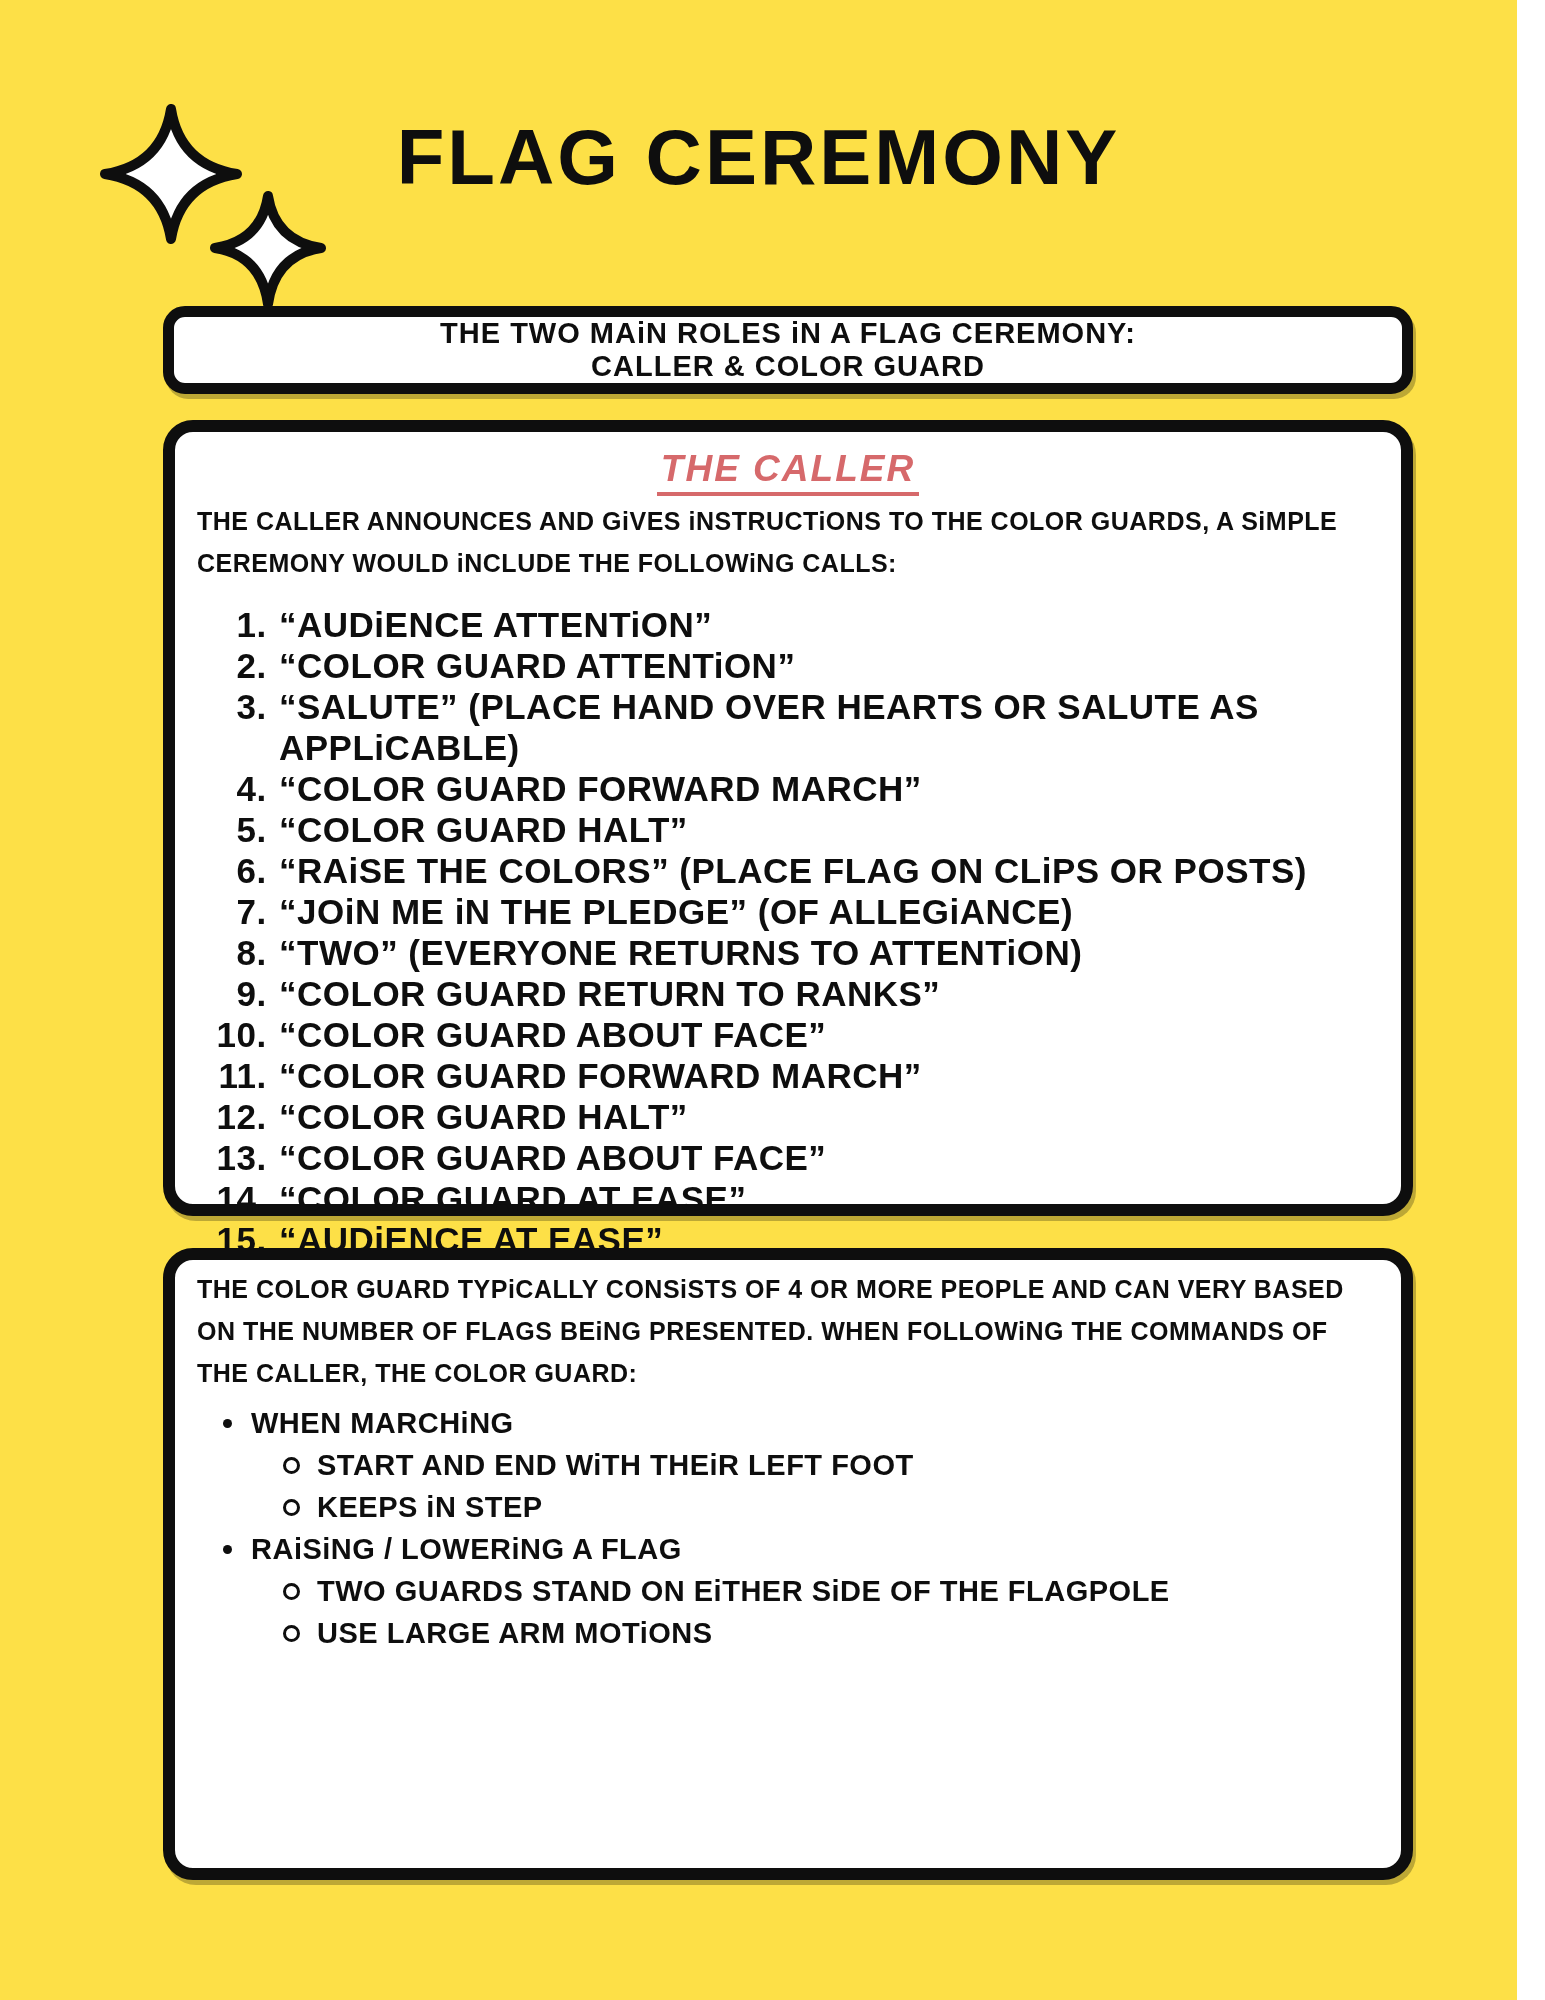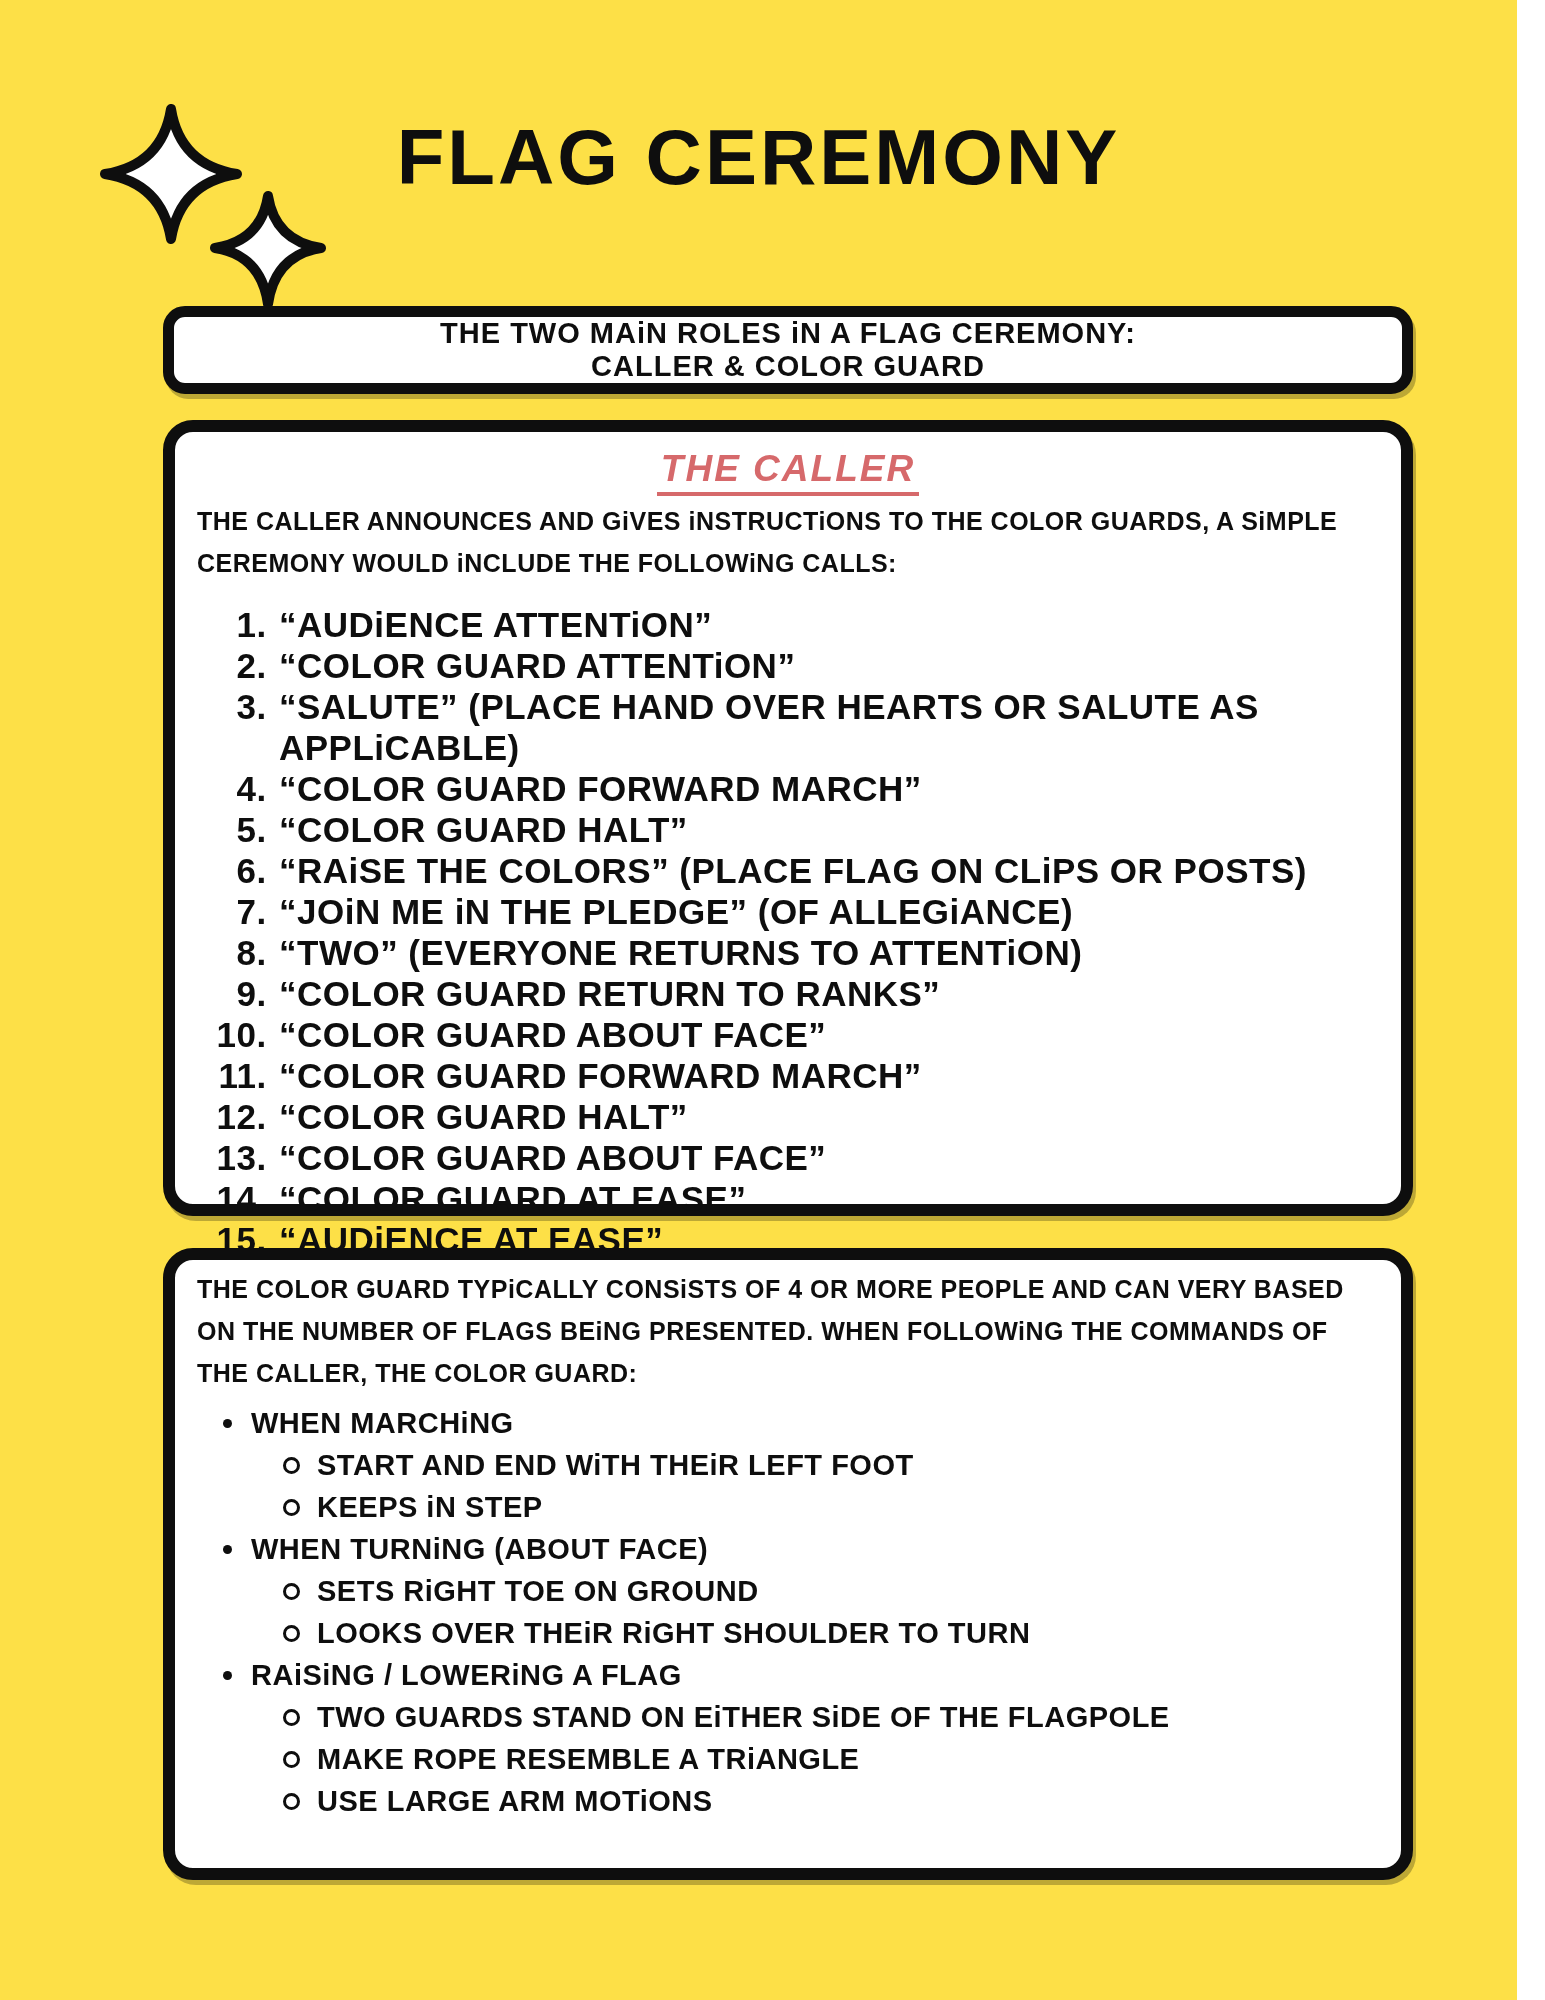--- a/index.html
+++ b/index.html
@@ -101,30 +101,22 @@
     <p class="intro">THE COLOR GUARD TYPiCALLY CONSiSTS OF 4 OR MORE PEOPLE AND CAN VERY BASED ON THE NUMBER OF FLAGS BEiNG PRESENTED. WHEN FOLLOWiNG THE COMMANDS OF THE CALLER, THE COLOR GUARD:</p>
     <ul class="bullets">
       <li>
         <span class="b1-label">WHEN MARCHiNG</span>
         <ul class="subs">
           <li class="b2">START AND END WiTH THEiR LEFT FOOT</li>
           <li class="b2">KEEPS iN STEP</li>
         </ul>
       </li>
       <li>
-        <span class="b1-label">WHEN TURNiNG (ABOUT FACE)</span>
-        <ul class="subs">
-          <li class="b2">SETS RiGHT TOE ON GROUND</li>
-          <li class="b2">LOOKS OVER THEiR RiGHT SHOULDER TO TURN</li>
-        </ul>
-      </li>
-      <li>
         <span class="b1-label">RAiSiNG / LOWERiNG A FLAG</span>
         <ul class="subs">
           <li class="b2">TWO GUARDS STAND ON EiTHER SiDE OF THE FLAGPOLE</li>
-          <li class="b2">MAKE ROPE RESEMBLE A TRiANGLE</li>
           <li class="b2">USE LARGE ARM MOTiONS</li>
         </ul>
       </li>
     </ul>
   </div>
 
 </div>
 
 </body></html>

